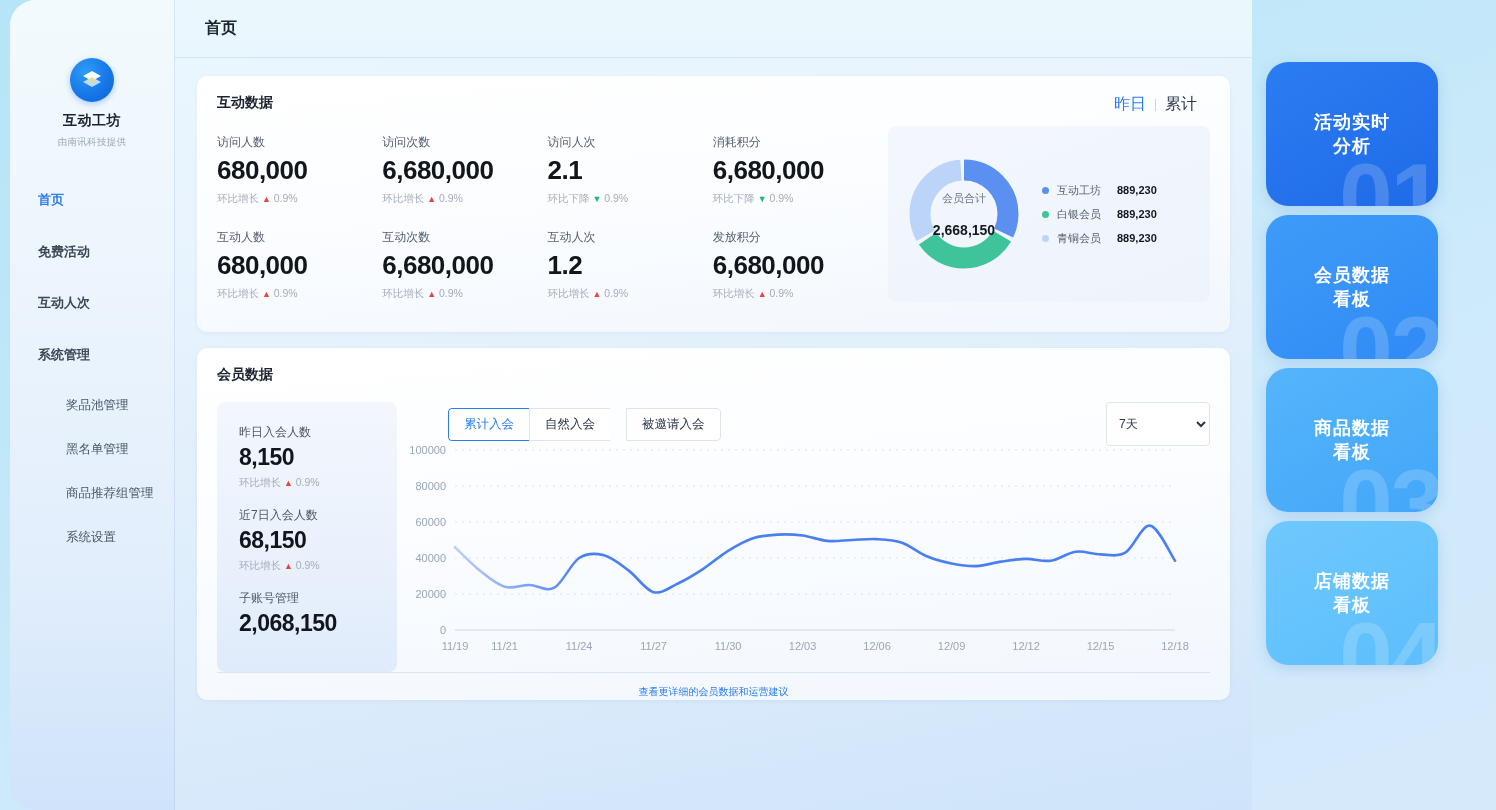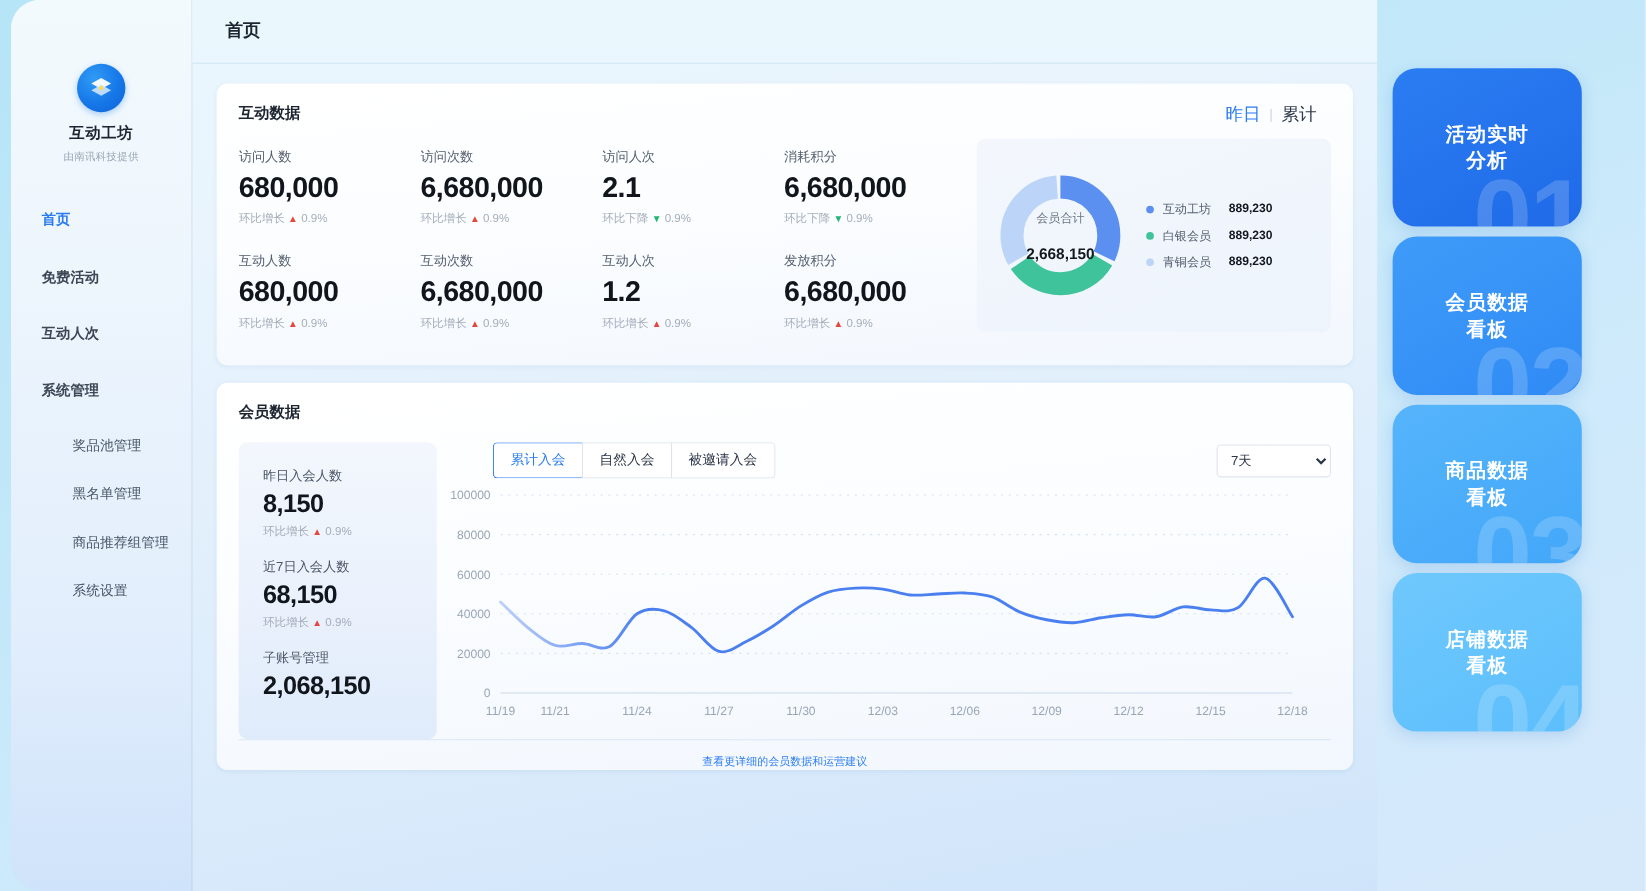--- a/index.html
+++ b/index.html
@@ -120,25 +120,25 @@
   .side-delta { font-size: 10.5px; color: #a4adb9; margin-top: 5px; }
   .side-block { margin-bottom: 17px; }
 
   #chart-area { flex: 1; padding-left: 18px; position: relative; }
   #chart-toolbar { display: flex; align-items: center; justify-content: space-between; padding-left: 33px; }
   #tabs { display: flex; border-radius: 4px; overflow: hidden; }
   .tab {
     font-size: 12.5px; padding: 7px 15px; background: #ffffff;
     border: 1px solid #dfe4ec; border-right: none; color: #2d3748; cursor: pointer;
   }
-  .tab:last-child { border-right: 1px solid #dfe4ec; border-radius: 0 4px 4px 0; }
+  .tab:last-child { border-right: 1px solid #dfe4ec; border-radius: 0 4px 4px 0; margin-left: 16px; }
   .tab:first-child { border-radius: 4px 0 0 4px; }
   .tab.active { color: #2b7cf0; border-color: #2b7cf0; position: relative; z-index: 2; }
   #range-select {
-    width: 104px; height: 30px; font-size: 12px; color: #2d3748;
+    width: 104px; height: 44px; font-size: 12px; color: #2d3748;
     background: #ffffff; border: 1px solid #dfe4ec; border-radius: 4px;
     padding: 0 8px; font-family: inherit; cursor: pointer;
   }
 
   #plot { position: absolute; left: 0; right: 0; top: 40px; height: 228px; }
   #plot svg { display: block; }
 
   
   #member-footer {
     margin-top: 0; height: 38px;

